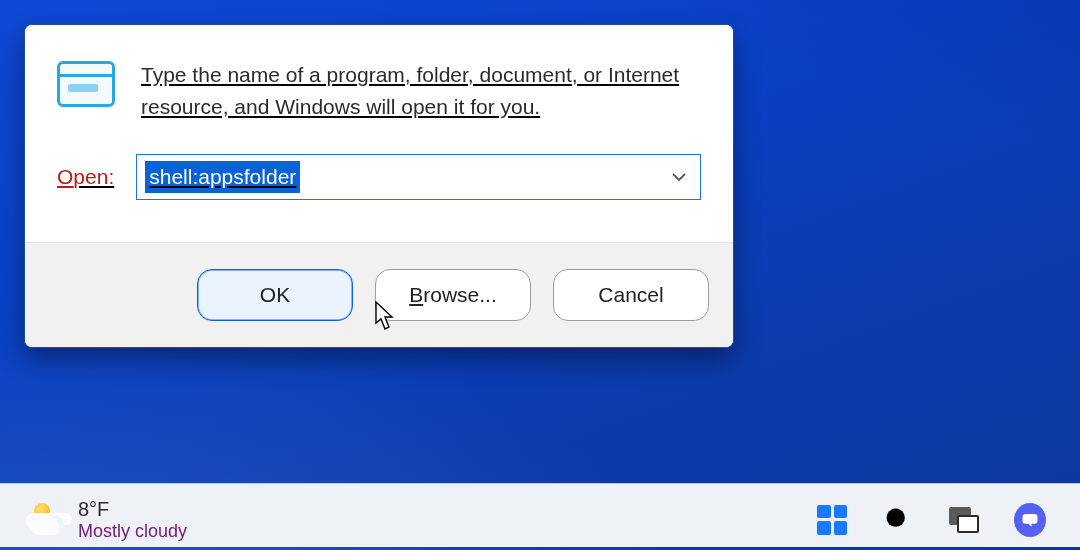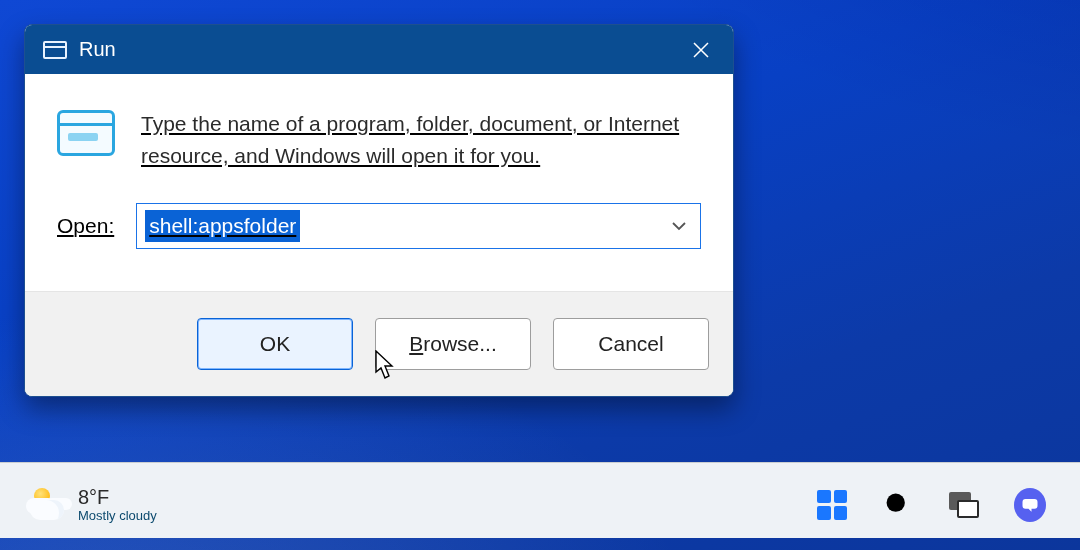--- a/index.html
+++ b/index.html
@@ -19,22 +19,22 @@
     background:
       radial-gradient(1200px 700px at 10% 120%, rgba(180,210,255,.18) 0%, rgba(0,0,0,0) 50%) ,
       radial-gradient(1400px 700px at 120% -40%, rgba(0,0,90,.30) 0%, rgba(0,0,0,0) 55%),
       linear-gradient(160deg, #0f48d4 0%, #0840c4 38%, #0c3aa8 70%, #0c369c 100%);
     position: relative;
   }
 
   
   .taskbar {
     position: absolute;
-    left: 0; right: 0; bottom: 12px;
-    height: 76px;
+    left: 0; right: 0; bottom: 3px;
+    height: 64px;
     background: #eef2f6;
     border-top: 1px solid rgba(0,0,0,.15);
     display: flex;
     align-items: center;
     justify-content: space-between;
     padding: 8px 30px 0 30px;
     box-sizing: border-box;
   }
   .tb-left { display:flex; align-items:center; gap:14px; }
   .tb-right { display:flex; align-items:center; gap:34px; padding-right:4px; }
@@ -47,21 +47,21 @@
   .weather-icon .cloud {
     position:absolute; left:0; top:12px; width:34px; height:20px;
     background:#fafcff; border-radius:20px;
     box-shadow:
       -8px 3px 0 -3px #eef4fb inset,
       12px -6px 0 -4px #fafcff,
       -6px -4px 0 -2px #fafcff;
   }
   .weather-text { display:flex; flex-direction:column; line-height:1.15; }
   .weather-text .temp { color:#2b2b2b; font-size:20px; }
-  .weather-text .cond { color:#0c4a6e; font-size:13px; }
+  .weather-text .cond { color:#701a75; font-size:18px; }
 
   .tb-icon { width:32px; height:32px; display:flex; align-items:center; justify-content:center; cursor:pointer; }
 
   
   .start-icon { width:30px; height:30px; display:grid; grid-template-columns:1fr 1fr; grid-template-rows:1fr 1fr; gap:3px; }
   .start-icon div { background:#1a77ff; border-radius:2px; }
 
   
   .taskview-icon { position:relative; width:30px; height:26px; }
   .taskview-icon .back { position:absolute; left:0; top:0; width:22px; height:18px; background:#5a5a5a; border-radius:2px; }
@@ -102,21 +102,21 @@
     display:block;
     text-decoration:underline;
   }
   .dlg-top { display:flex; gap:26px; align-items:flex-start; }
   .run-icon { width:52px; height:40px; border:3px solid #2aa6e0; border-radius:6px; position:relative; flex:0 0 auto; margin-top:2px; background:#f4fbff;}
   .run-icon::before { content:''; position:absolute; left:-3px; right:-3px; top:10px; height:3px; background:#2aa6e0;}
   .run-icon::after { content:''; position:absolute; left:8px; top:20px; width:30px; height:8px; background:#8bd3f2; border-radius:2px;}
   .desc { color:#2b2b2b; font-size:21px; line-height:1.5; }
 
   .open-row { display:flex; align-items:center; gap:22px; margin-top:32px; }
-  .open-label { font-size:21px; color:#000000; }
+  .open-label { font-size:21px; color:#b91c1c; }
   .open-label .ul { text-decoration:underline; }
   .combo {
     flex:1 1 auto; height:44px;
     border:1px solid #1a73e8;
     background:#fff;
     display:flex; align-items:center;
     padding:0 8px;
     position:relative;
   }
   .combo .sel {
@@ -133,21 +133,21 @@
     height:104px;
     display:flex; align-items:center; justify-content:flex-end;
     gap:22px;
     padding:0 24px;
     position:relative;
   }
   .btn {
     min-width:154px; height:50px;
     background:#fff;
     border:1px solid #9d9d9d;
-    border-radius:4px;
+    border-radius:15px;
     font-size:21px; color:#222;
     display:flex; align-items:center; justify-content:center;
     cursor:pointer;
   }
   .btn.default {
     background:#eaf3ff;
     border:1px solid #0a63d6;
     box-shadow: inset 0 0 0 1px #7fb6ff;
   }
   .btn .ul { text-decoration:underline; }
@@ -160,31 +160,20 @@
   }
   .cursor svg { width:22px; height:30px; }
 
 </style>
 </head>
 <body>
 
 <div class="desktop">
 
   <div class="run-window">
-    <div class="titlebar">
-      <div class="titlebar-left">
-        <span class="title-icon"></span>
-        <span class="title">Run</span>
-      </div>
-      <div class="close-btn">
-        <svg viewBox="0 0 18 18">
-            <path d="M2 2 L16 16 M16 2 L2 16"></path>
-          </svg>
-      </div>
-    </div>
 
     <div class="dlg-body">
       <div class="dlg-top">
         <div class="run-icon"></div>
         <div class="desc">Type the name of a program, folder, document, or Internet resource, and Windows will open it for you.</div>
       </div>
 
       <div class="open-row">
         <span class="open-label"><span class="ul">O</span><span>pen:</span></span>
         <div class="combo">

